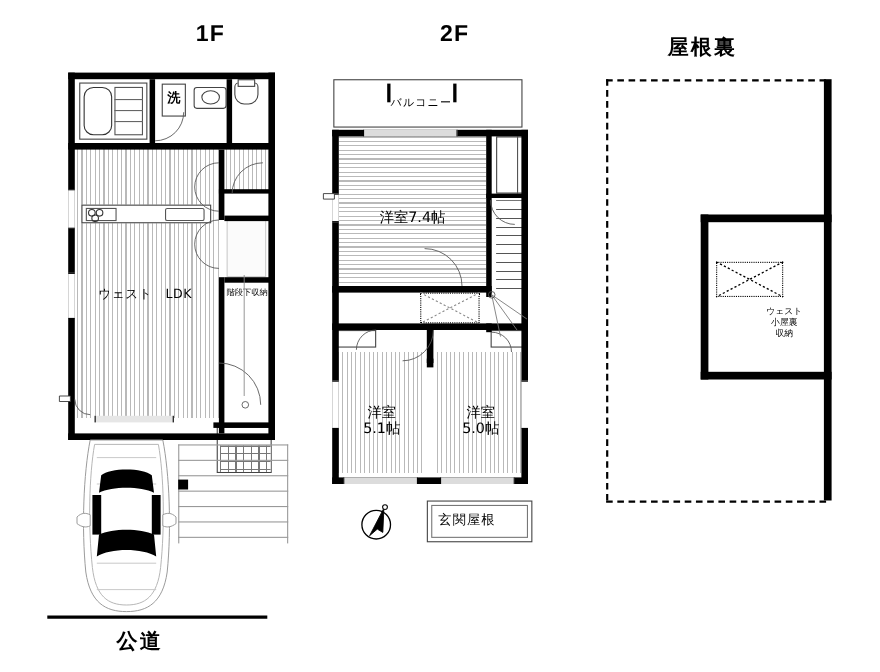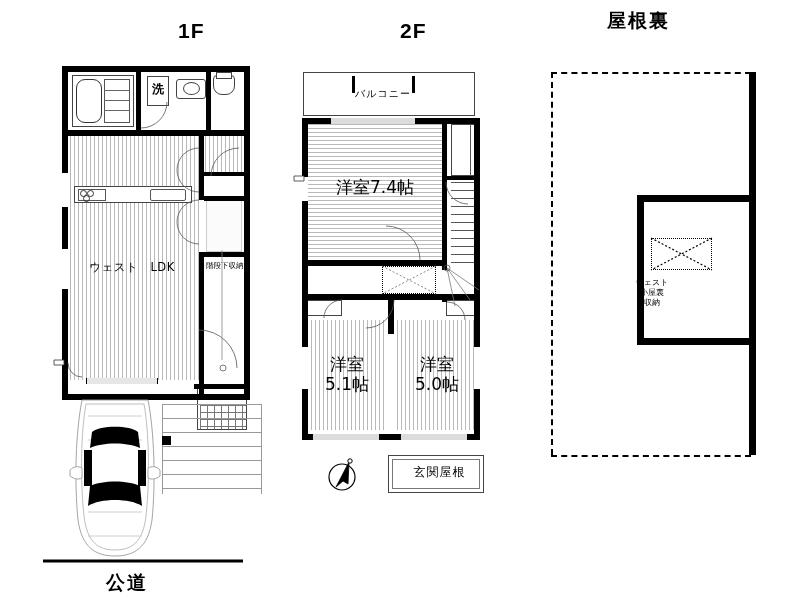--- a/index.html
+++ b/index.html
@@ -51,21 +51,21 @@
   }
 
   
   .room-label{
     position:absolute;text-align:center;line-height:1.15;
     font-family:"DejaVu Sans",sans-serif;color:#000;
     white-space:nowrap;
   }
   .rl-ldk{font-size:11.5px;letter-spacing:0.5px;}
   .rl-ldk .n{font-size:13px;letter-spacing:0px;}
-  .rl-room{font-size:17px;}
+  .rl-room{font-size:13px;margin-top:14px;}
   .rl-small{font-size:8px;line-height:1.25;}
   .rl-tiny{font-size:7.5px;line-height:1.2;}
   .rl-bal{font-size:10px;letter-spacing:1px;}
   .rl-roof{font-size:12px;letter-spacing:1px;}
 
   
   .dashdot-t{position:absolute;border-top:2px dashed #000;}
   .dashdot-l{position:absolute;border-left:2px dashed #000;}
   .dashdot-b{position:absolute;border-bottom:2px dashed #000;}
   .dot-box{position:absolute;border:1.5px dotted #000;box-sizing:border-box;}
@@ -73,21 +73,21 @@
   svg{display:block;overflow:visible;}
   .svg-layer{position:absolute;left:0;top:0;width:800px;height:611px;pointer-events:none;}
 </style>
 </head>
 <body>
 
 <div class="canvas">
 
   <div class="floor-title" style="left:138px;top:19px;">1F</div>
   <div class="floor-title" style="left:360px;top:19px;">2F</div>
-  <div class="jp-title" style="left:607px;top:8px;">屋根裏</div>
+  <div class="jp-title" style="left:607px;top:30px;">屋根裏</div>
 
   <div>
 
     <div class="whitefill" style="left:66px;top:70px;width:180px;height:60px;"></div>
 
     <div class="box-thin" style="left:72px;top:75px;width:62px;height:52px;"></div>
 
     <div class="abs" style="left:76px;top:79px;width:26px;height:44px;border:1px solid #333;border-radius:9px;box-sizing:border-box;background:#fff;"></div>
 
     <div class="abs" style="left:104px;top:79px;width:26px;height:44px;box-sizing:border-box;border:1px solid #555;background:#fff;"></div>
@@ -209,36 +209,36 @@
 
     <div class="whitefill" style="left:302px;top:176px;width:6px;height:26px;border-top:1px solid #000;border-bottom:1px solid #000;box-sizing:border-box;"></div>
     <div class="whitefill" style="left:302px;top:346px;width:6px;height:44px;border-top:1px solid #000;border-bottom:1px solid #000;box-sizing:border-box;"></div>
     <div class="whitefill" style="left:474px;top:346px;width:6px;height:44px;border-top:1px solid #000;border-bottom:1px solid #000;box-sizing:border-box;"></div>
     <div class="whitefill" style="left:330px;top:118px;width:86px;height:6px;background:#dcdcdc;border-left:1px solid #000;border-right:1px solid #000;box-sizing:border-box;"></div>
     <div class="whitefill" style="left:312px;top:434px;width:68px;height:6px;background:#dcdcdc;border-left:1px solid #000;border-right:1px solid #000;box-sizing:border-box;"></div>
     <div class="whitefill" style="left:400px;top:434px;width:68px;height:6px;background:#dcdcdc;border-left:1px solid #000;border-right:1px solid #000;box-sizing:border-box;"></div>
 
     <div class="box-thin" style="left:388px;top:455px;width:96px;height:38px;"></div>
     <div class="box-thin" style="left:392px;top:459px;width:88px;height:30px;border-color:#777;"></div>
-    <div class="room-label rl-roof" style="left:388px;top:466px;width:73px;margin-left:15px;">玄関屋根</div>
+    <div class="room-label rl-roof" style="left:388px;top:466px;width:73px;">玄関屋根</div>
   </div>
 
   <div>
     <div class="dashdot-t" style="left:551px;top:72px;width:200px;height:0;"></div>
     <div class="dashdot-l" style="left:551px;top:72px;width:0;height:383px;"></div>
     <div class="dashdot-b" style="left:551px;top:455px;width:200px;height:0;"></div>
 
     <div class="wall" style="left:749px;top:72px;width:7px;height:383px;"></div>
     <div class="wall" style="left:637px;top:195px;width:119px;height:7px;"></div>
     <div class="wall" style="left:637px;top:195px;width:7px;height:150px;"></div>
     <div class="wall" style="left:637px;top:338px;width:119px;height:7px;"></div>
 
     <div class="dot-box" style="left:651px;top:238px;width:61px;height:32px;"></div>
 
-    <div class="room-label rl-small" style="left:621px;top:278px;width:62px;">
+    <div class="room-label rl-small" style="left:682px;top:278px;width:62px;">
       <div>ウェスト</div>
       <div>小屋裏</div>
       <div>収納</div>
     </div>
   </div>
 
   <div class="jp-title" style="left:106px;top:570px;font-size:19px;">公道</div>
 
   <svg class="svg-layer" viewBox="0 0 800 611">
     <g fill="none" stroke="#555" stroke-width="0.8">

